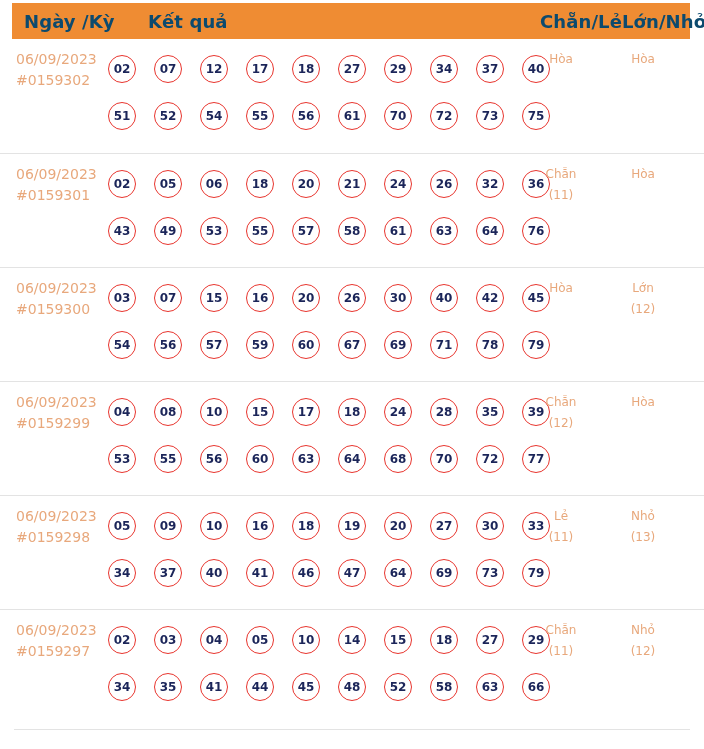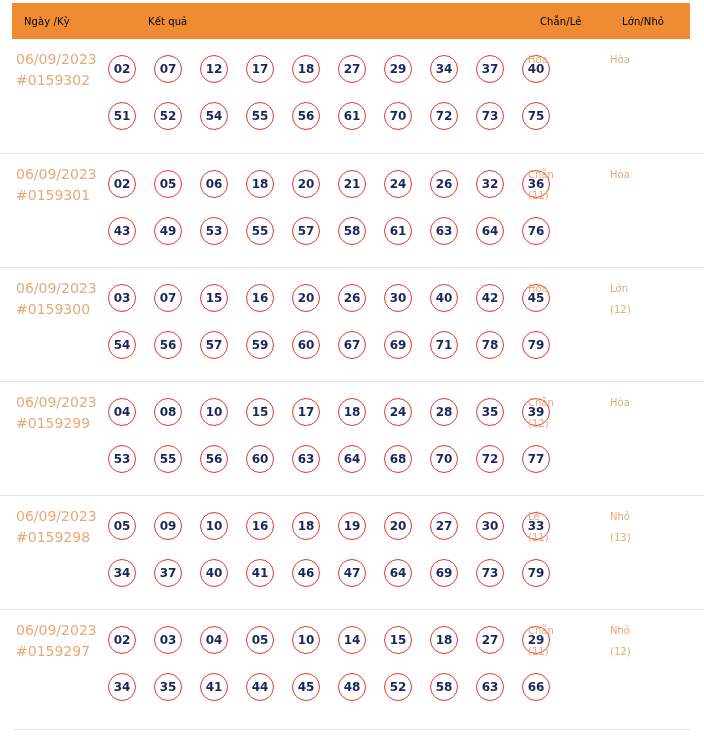--- a/index.html
+++ b/index.html
@@ -12,21 +12,21 @@
   .table-wrap{position:relative;width:704px;height:749px;}
 
   
   .thead{
     position:absolute;left:12px;top:3px;width:678px;height:36px;
     background:#ef8c33;
     display:flex;align-items:center;
     box-sizing:border-box;
   }
   .th{
-    color:#000000;font-size:10px;font-weight:normal;
+    color:#0c4a6e;font-size:18px;font-weight:bold;
     white-space:nowrap;letter-spacing:.1px;
   }
   .th-date{position:absolute;left:12px;}
   .th-result{position:absolute;left:100px;margin-left:36px;}
   .th-even{position:absolute;left:528px;}
   .th-big{position:absolute;left:610px;}
 
   
   .rows{position:absolute;left:0;top:39px;width:704px;}
   .row{
@@ -61,22 +61,22 @@
     color:#1b2559;
     font-size:12px;font-weight:bold;
     display:flex;align-items:center;justify-content:center;
     box-sizing:border-box;
     flex:0 0 auto;
     letter-spacing:-.2px;
   }
 
   .cell-even,.cell-big{
     position:absolute;top:10px;
-    color:#e8a87c;font-size:10px;line-height:21px;
-    white-space:nowrap;
+    color:#e8a87c;font-size:12px;line-height:21px;
+    text-align:center;white-space:nowrap;
   }
   .cell-even{left:528px;width:66px;}
   .cell-big{left:610px;width:66px;}
   .cnt{display:block;}
   .cnt:empty{display:none;}
 </style>
 </head>
 <body>
 
 <div class="table-wrap">

